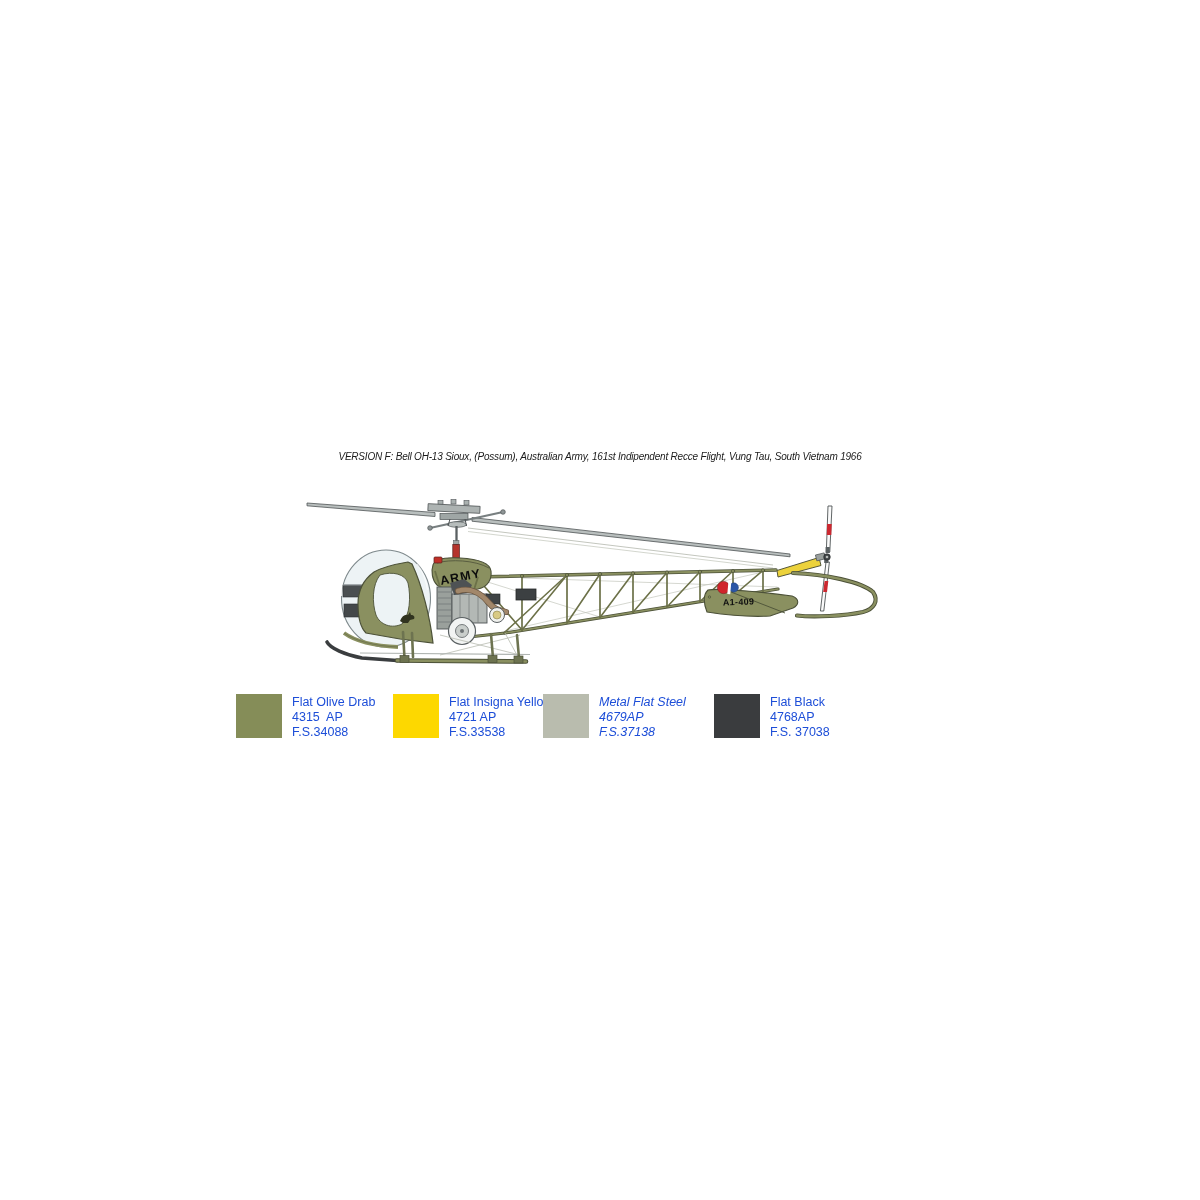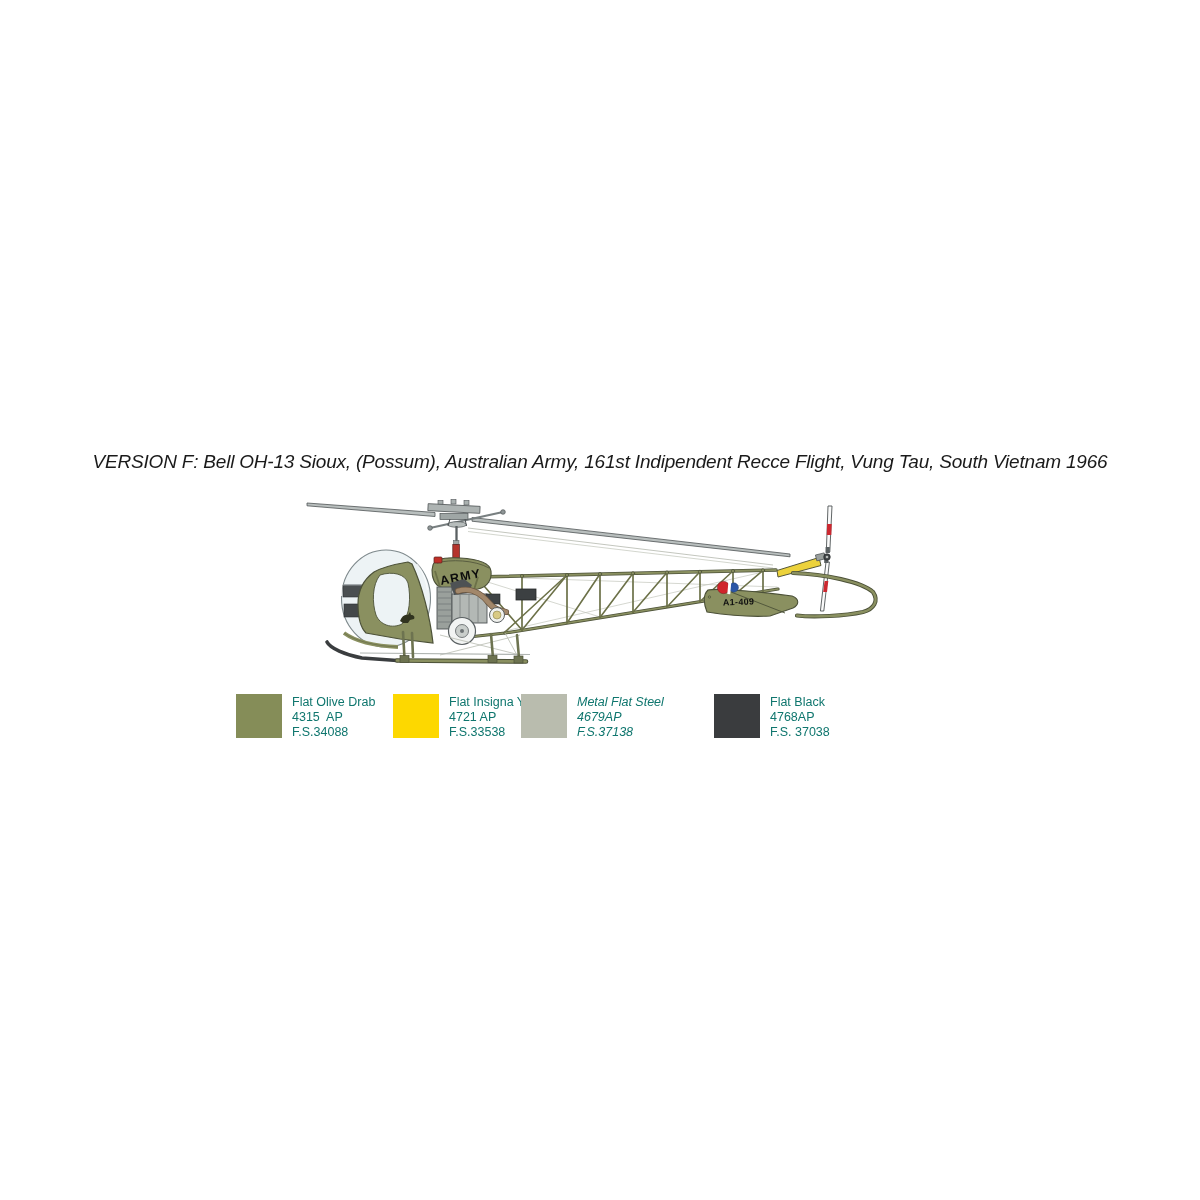--- a/index.html
+++ b/index.html
@@ -2,30 +2,30 @@
 <html><head>
 <meta charset="utf-8">
 <style>
   html,body{margin:0;padding:0;background:#ffffff;}
   #canvas{
     position:relative;width:1200px;height:1200px;background:#ffffff;overflow:hidden;
     font-family:"Liberation Sans", sans-serif;
   }
   .title{
     position:absolute;top:451px;left:0;width:1200px;text-align:center;
-    font-style:italic;font-size:19px;letter-spacing:-0.2px;color:#1a1a1a;
+    font-style:italic;font-size:10px;letter-spacing:-0.2px;color:#1a1a1a;
   }
   .heli-svg{position:absolute;left:300px;top:495px;width:600px;height:185px;}
   .swatch{position:absolute;top:694px;}
   .chip{width:46px;height:44px;display:block;}
   .swatch-label{
     position:absolute;top:1px;left:56px;width:120px;
-    font-size:12.5px;line-height:15px;color:#0f766e;white-space:pre;
+    font-size:12.5px;line-height:15px;color:#1d4ed8;white-space:pre;
   }
-  .s0{left:236px;} .s1{left:393px;} .s2{left:521px;font-style:italic;} .s3{left:692px;margin-left:22px;}
+  .s0{left:236px;} .s1{left:393px;} .s2{left:543px;font-style:italic;} .s3{left:692px;margin-left:22px;}
 </style>
 </head>
 <body>
 
 <div id="canvas">
 
   <div class="title">VERSION F: Bell OH-13 Sioux, (Possum), Australian Army, 161st Indipendent Recce Flight, Vung Tau, South Vietnam 1966</div>
 
   <svg class="heli-svg" viewBox="0 0 600 185" xmlns="http://www.w3.org/2000/svg">
 

